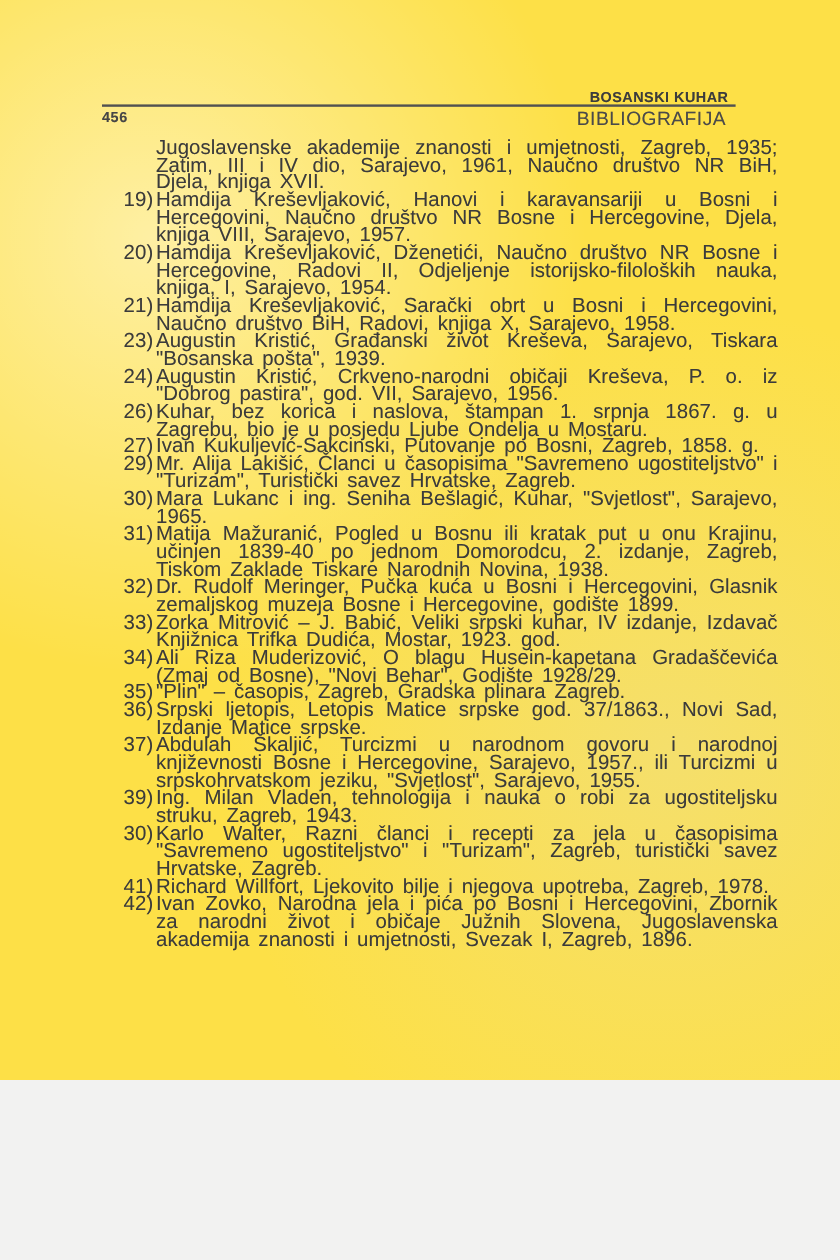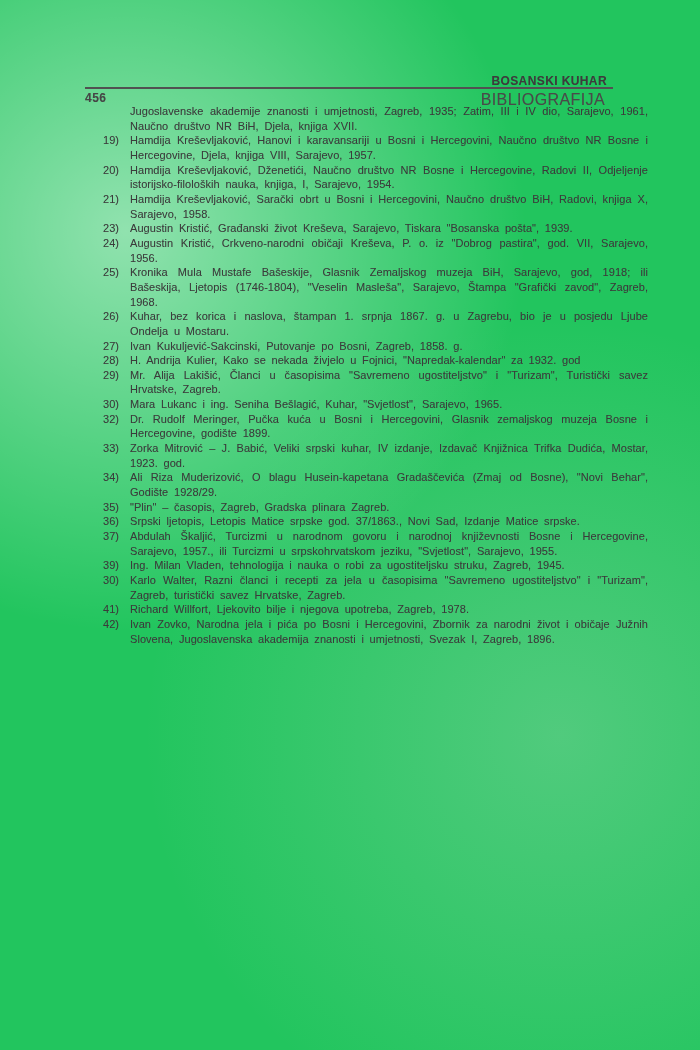--- a/index.html
+++ b/index.html
@@ -3,22 +3,22 @@
 <meta charset="utf-8">
 <style>
   html, body { margin: 0; padding: 0; }
   body {
     width: 700px; height: 1050px;
     background: #f2f2f1;
     font-family: "Liberation Sans", "DejaVu Sans", sans-serif;
   }
   .page {
     position: relative;
-    width: 700px; height: 1050px;
-    background: #22c55e;
+    width: 700px; height: 900px;
+    background: #fde047;
     overflow: hidden;
     color: #3a3a3a;
   }
   
   .page::before {
     content: "";
     position: absolute; inset: 0;
     background:
       radial-gradient(circle at 18% 22%, rgba(255,255,255,.5), transparent 40%),
       radial-gradient(circle at 80% 70%, rgba(220,220,218,.25), transparent 45%);
@@ -40,22 +40,22 @@
     color: #464646;
     text-shadow: 0 0 .5px rgba(70,70,70,.35);
   }
   .section-title {
     position: absolute; top: 91px; right: 95px;
     font-size: 16px; letter-spacing: .4px;
     color: #4a4a4a;
     text-shadow: 0 0 .5px rgba(70,70,70,.35);
   }
   .content {
-    position: absolute; left: 103px; top: 104px; width: 545px;
-    font-size: 11px; line-height: 14.65px;
+    position: absolute; left: 103px; top: 116px; width: 545px;
+    font-size: 17px; line-height: 14.65px;
     text-align: justify;
     word-spacing: 2.6px; letter-spacing: .05px;
     color: #3b3b3b;
     text-shadow: 0 0 .5px rgba(70,70,70,.3);
   }
   .intro { margin: 0; padding-left: 27px; }
   p.entry { margin: 0; padding-left: 27px; text-indent: -27px; }
   .num { display: inline-block; width: 27px; text-indent: 0; }
 </style>
 </head>
@@ -74,47 +74,46 @@
 
   <p class="entry"><span class="num">20)</span><span class="txt">Hamdija Kreševljaković, Dženetići, Naučno društvo NR Bosne i Hercegovine, Radovi II, Odjeljenje istorijsko-filoloških nauka, knjiga, I, Sarajevo, 1954.</span></p>
 
   <p class="entry"><span class="num">21)</span><span class="txt">Hamdija Kreševljaković, Sarački obrt u Bosni i Hercegovini, Naučno društvo BiH, Radovi, knjiga X, Sarajevo, 1958.</span></p>
 
 
   <p class="entry"><span class="num">23)</span><span class="txt">Augustin Kristić, Građanski život Kreševa, Sarajevo, Tiskara "Bosanska pošta", 1939.</span></p>
 
   <p class="entry"><span class="num">24)</span><span class="txt">Augustin Kristić, Crkveno-narodni običaji Kreševa, P. o. iz "Dobrog pastira", god. VII, Sarajevo, 1956.</span></p>
 
-  <p class="entry"><span class="num">25)</span><span class="txt">Kronika Mula Mustafe Bašeskije, Glasnik Zemaljskog muzeja BiH, Sarajevo, god, 1918; ili Bašeskija, Ljetopis (1746-1804), "Veselin Masleša", Sarajevo, Štampa "Grafički zavod", Zagreb, 1968.</span></p>
 
   <p class="entry"><span class="num">26)</span><span class="txt">Kuhar, bez korica i naslova, štampan 1. srpnja 1867. g. u Zagrebu, bio je u posjedu Ljube Ondelja u Mostaru.</span></p>
 
   <p class="entry"><span class="num">27)</span><span class="txt">Ivan Kukuljević-Sakcinski, Putovanje po Bosni, Zagreb, 1858. g.</span></p>
 
-  <p class="entry"><span class="num">28)</span><span class="txt">H. Andrija Kulier, Kako se nekada živjelo u Fojnici, "Napredak-kalendar" za 1932. god</span></p>
 
   <p class="entry"><span class="num">29)</span><span class="txt">Mr. Alija Lakišić, Članci u časopisima "Savremeno ugostiteljstvo" i "Turizam", Turistički savez Hrvatske, Zagreb.</span></p>
 
   <p class="entry"><span class="num">30)</span><span class="txt">Mara Lukanc i ing. Seniha Bešlagić, Kuhar, "Svjetlost", Sarajevo, 1965.</span></p>
 
+  <p class="entry"><span class="num">31)</span><span class="txt">Matija Mažuranić, Pogled u Bosnu ili kratak put u onu Krajinu, učinjen 1839-40 po jednom Domorodcu, 2. izdanje, Zagreb, Tiskom Zaklade Tiskare Narodnih Novina, 1938.</span></p>
 
   <p class="entry"><span class="num">32)</span><span class="txt">Dr. Rudolf Meringer, Pučka kuća u Bosni i Hercegovini, Glasnik zemaljskog muzeja Bosne i Hercegovine, godište 1899.</span></p>
 
   <p class="entry"><span class="num">33)</span><span class="txt">Zorka Mitrović – J. Babić, Veliki srpski kuhar, IV izdanje, Izdavač Knjižnica Trifka Dudića, Mostar, 1923. god.</span></p>
 
   <p class="entry"><span class="num">34)</span><span class="txt">Ali Riza Muderizović, O blagu Husein-kapetana Gradaščevića (Zmaj od Bosne), "Novi Behar", Godište 1928/29.</span></p>
 
   <p class="entry"><span class="num">35)</span><span class="txt">"Plin" – časopis, Zagreb, Gradska plinara Zagreb.</span></p>
 
   <p class="entry"><span class="num">36)</span><span class="txt">Srpski ljetopis, Letopis Matice srpske god. 37/1863., Novi Sad, Izdanje Matice srpske.</span></p>
 
   <p class="entry"><span class="num">37)</span><span class="txt">Abdulah Škaljić, Turcizmi u narodnom govoru i narodnoj književnosti Bosne i Hercegovine, Sarajevo, 1957., ili Turcizmi u srpskohrvatskom jeziku, "Svjetlost", Sarajevo, 1955.</span></p>
 
 
-  <p class="entry"><span class="num">39)</span><span class="txt">Ing. Milan Vladen, tehnologija i nauka o robi za ugostiteljsku struku, Zagreb, 1945.</span></p>
+  <p class="entry"><span class="num">39)</span><span class="txt">Ing. Milan Vladen, tehnologija i nauka o robi za ugostiteljsku struku, Zagreb, 1943.</span></p>
 
   <p class="entry"><span class="num">30)</span><span class="txt">Karlo Walter, Razni članci i recepti za jela u časopisima "Savremeno ugostiteljstvo" i "Turizam", Zagreb, turistički savez Hrvatske, Zagreb.</span></p>
 
   <p class="entry"><span class="num">41)</span><span class="txt">Richard Willfort, Ljekovito bilje i njegova upotreba, Zagreb, 1978.</span></p>
 
   <p class="entry"><span class="num">42)</span><span class="txt">Ivan Zovko, Narodna jela i pića po Bosni i Hercegovini, Zbornik za narodni život i običaje Južnih Slovena, Jugoslavenska akademija znanosti i umjetnosti, Svezak I, Zagreb, 1896.</span></p>
 </div>
   </div>
 </div>
 

